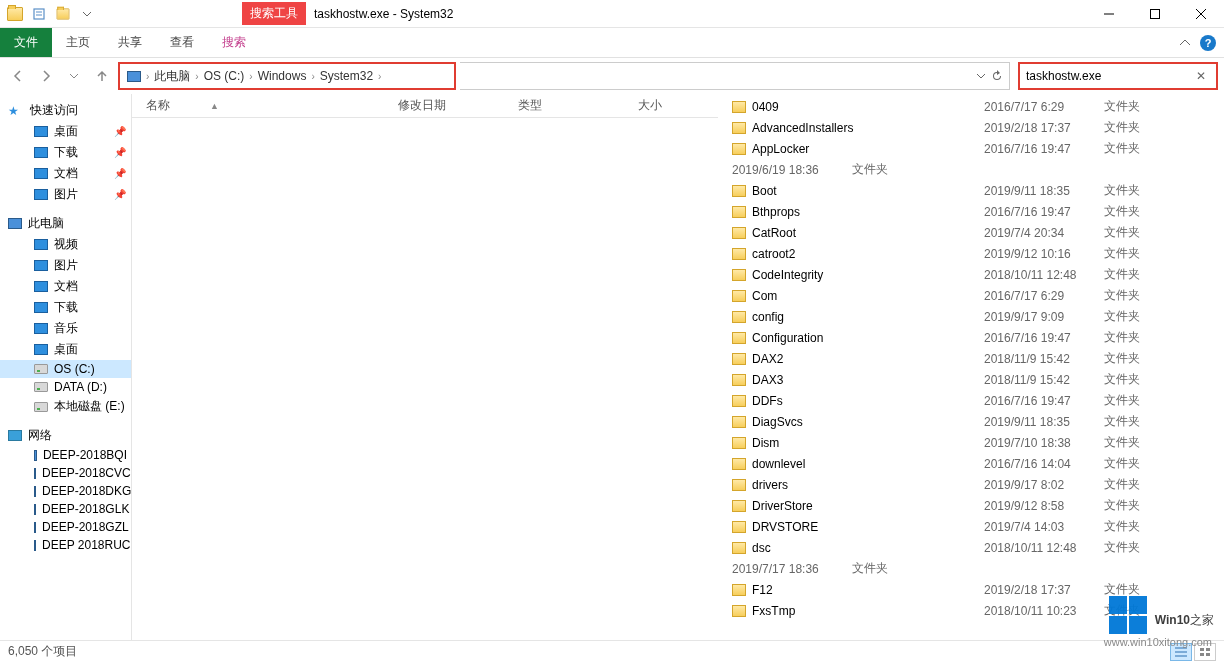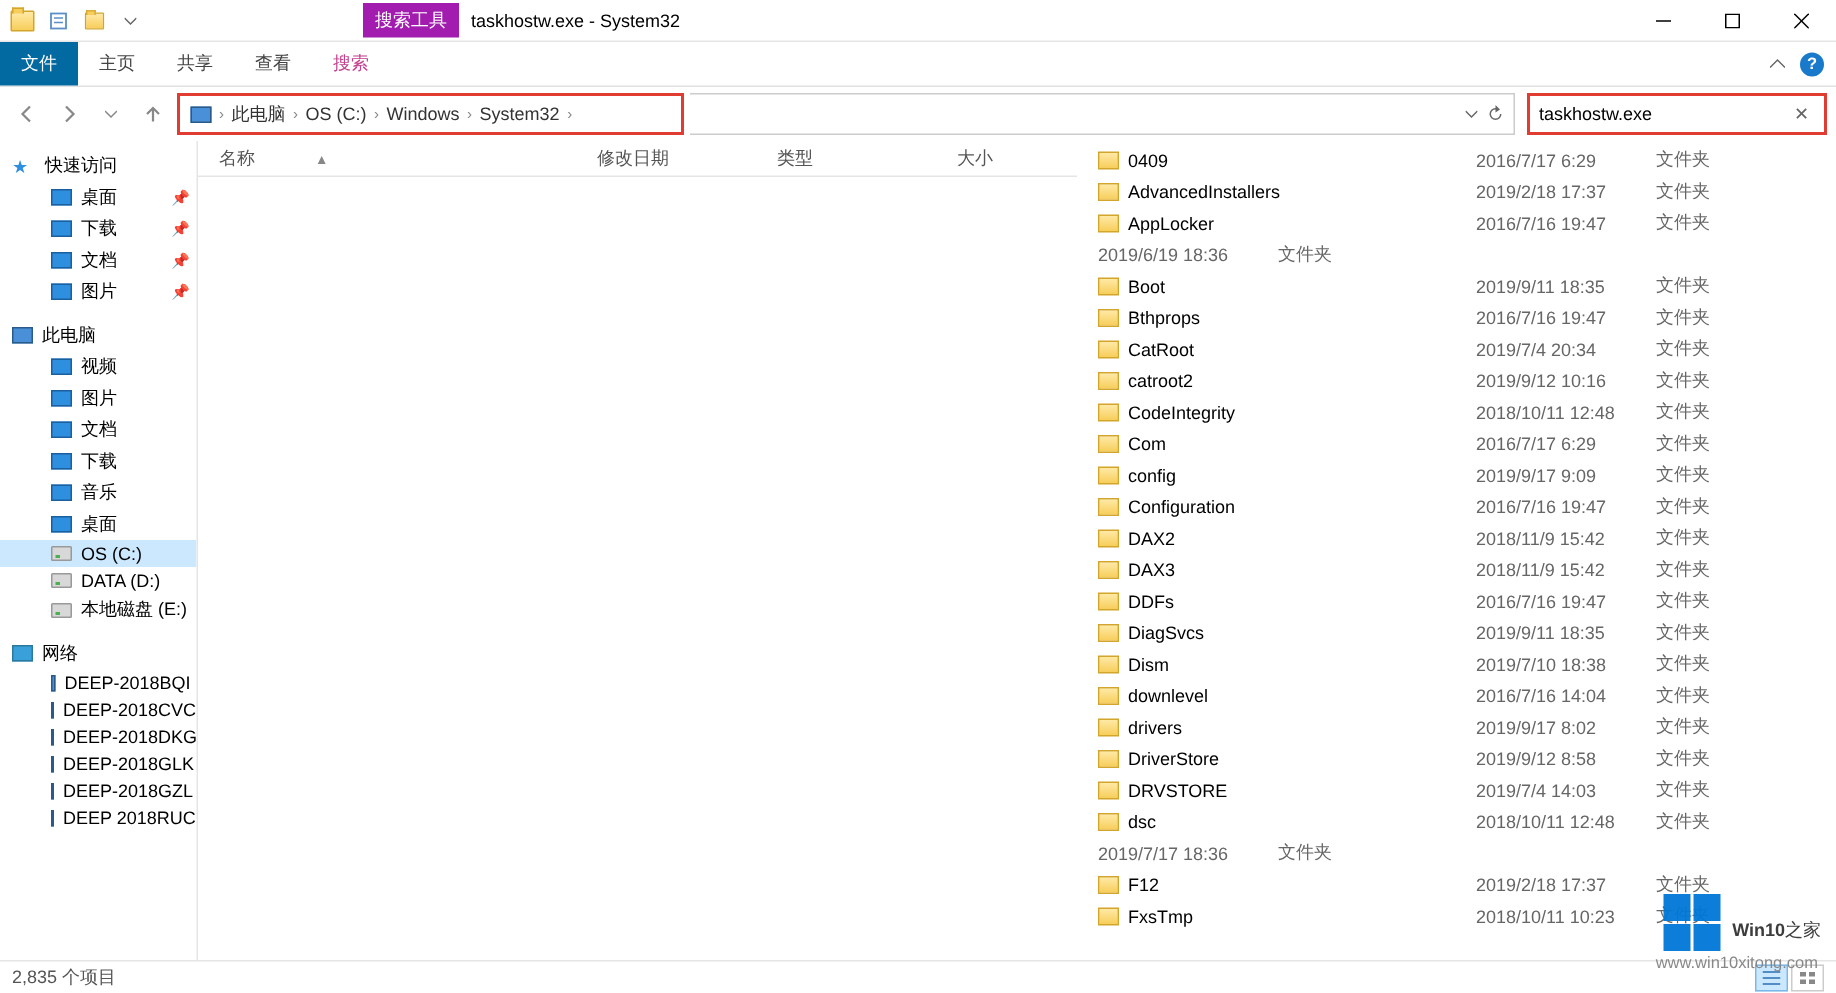--- a/index.html
+++ b/index.html
@@ -3,28 +3,28 @@
 <meta charset="utf-8">
 <style>
 * { margin: 0; padding: 0; box-sizing: border-box; font-family: "Microsoft YaHei", "Segoe UI", sans-serif; font-size: 12px; }
 body { background: #fff; width: 1224px; height: 662px; overflow: hidden; position: relative; }
 
 .titlebar { height: 28px; display: flex; align-items: center; background: #fff; border-bottom: 1px solid #e5e5e5; }
 .titlebar .qat { display: flex; align-items: center; padding: 0 4px; gap: 2px; }
 .qat-icon { width: 22px; height: 22px; display: flex; align-items: center; justify-content: center; }
 .folder-glyph { width: 16px; height: 14px; background: linear-gradient(#ffe9a6, #f7ce5b); border: 1px solid #d4a52b; border-radius: 1px; position: relative; }
 .folder-glyph::before { content: ""; position: absolute; top: -3px; left: 0; width: 6px; height: 3px; background: #f7ce5b; border: 1px solid #d4a52b; border-bottom: none; }
-.titlebar .search-tab { background: #a21caf; color: #fff; padding: 3px 8px; margin-left: 140px; font-size: 12px; }
+.titlebar .search-tab { background: #ef4444; color: #fff; padding: 3px 8px; margin-left: 140px; font-size: 12px; }
 .titlebar .title-text { margin-left: 8px; color: #000; }
 .titlebar .win-controls { margin-left: auto; display: flex; }
 .win-btn { width: 46px; height: 28px; display: flex; align-items: center; justify-content: center; cursor: pointer; }
 
 .ribbon-tabs { height: 30px; display: flex; align-items: stretch; border-bottom: 1px solid #e1e1e1; background: #fff; }
 .ribbon-tab { padding: 0 14px; display: flex; align-items: center; color: #444; cursor: pointer; }
-.ribbon-tab.file { background: #0369a1; color: #fff; }
+.ribbon-tab.file { background: #15803d; color: #fff; }
 .ribbon-tab.active { color: #c4408e; }
 .ribbon-right { margin-left: auto; display: flex; align-items: center; padding-right: 8px; gap: 10px; }
 .help-circle { width: 16px; height: 16px; border-radius: 50%; background: #1979ca; color: #fff; display: flex; align-items: center; justify-content: center; font-size: 11px; font-weight: bold; }
 
 .navbar { height: 36px; display: flex; align-items: center; padding: 4px 6px; gap: 4px; background: #fff; }
 .nav-arrow { width: 24px; height: 24px; display: flex; align-items: center; justify-content: center; color: #888; cursor: pointer; }
 .addr-wrap { flex: 0 0 auto; border: 2px solid #e03c31; display: flex; align-items: center; height: 28px; padding: 0 4px; background: #fff; min-width: 338px; }
 .addr-wrap .seg { padding: 0 3px; color: #333; cursor: pointer; display: flex; align-items: center; }
 .addr-wrap .chev { color: #888; padding: 0 2px; font-size: 10px; }
 .addr-spacer { flex: 1; border: 1px solid #ccc; border-left: none; height: 28px; display: flex; align-items: center; }
@@ -505,21 +505,21 @@
             <span>FxsTmp</span>
           </div>
       <div class="fdate">2018/10/11 10:23</div>
       <div class="ftype">文件夹</div>
     </div>
       </div>
   </div>
 </div>
 
 <div class="statusbar">
-  <span>2,835 个项目</span>
+  <span>6,050 个项目</span>
   <div class="right-icons">
     <div class="view-btn active">
         <svg width="12" height="10">
           <line x1="0" y1="1" x2="12" y2="1" stroke="#2a6fb0"></line>
           <line x1="0" y1="5" x2="12" y2="5" stroke="#2a6fb0"></line>
           <line x1="0" y1="9" x2="12" y2="9" stroke="#2a6fb0"></line>
         </svg>
       </div>
     <div class="view-btn">
         <svg width="12" height="10">

